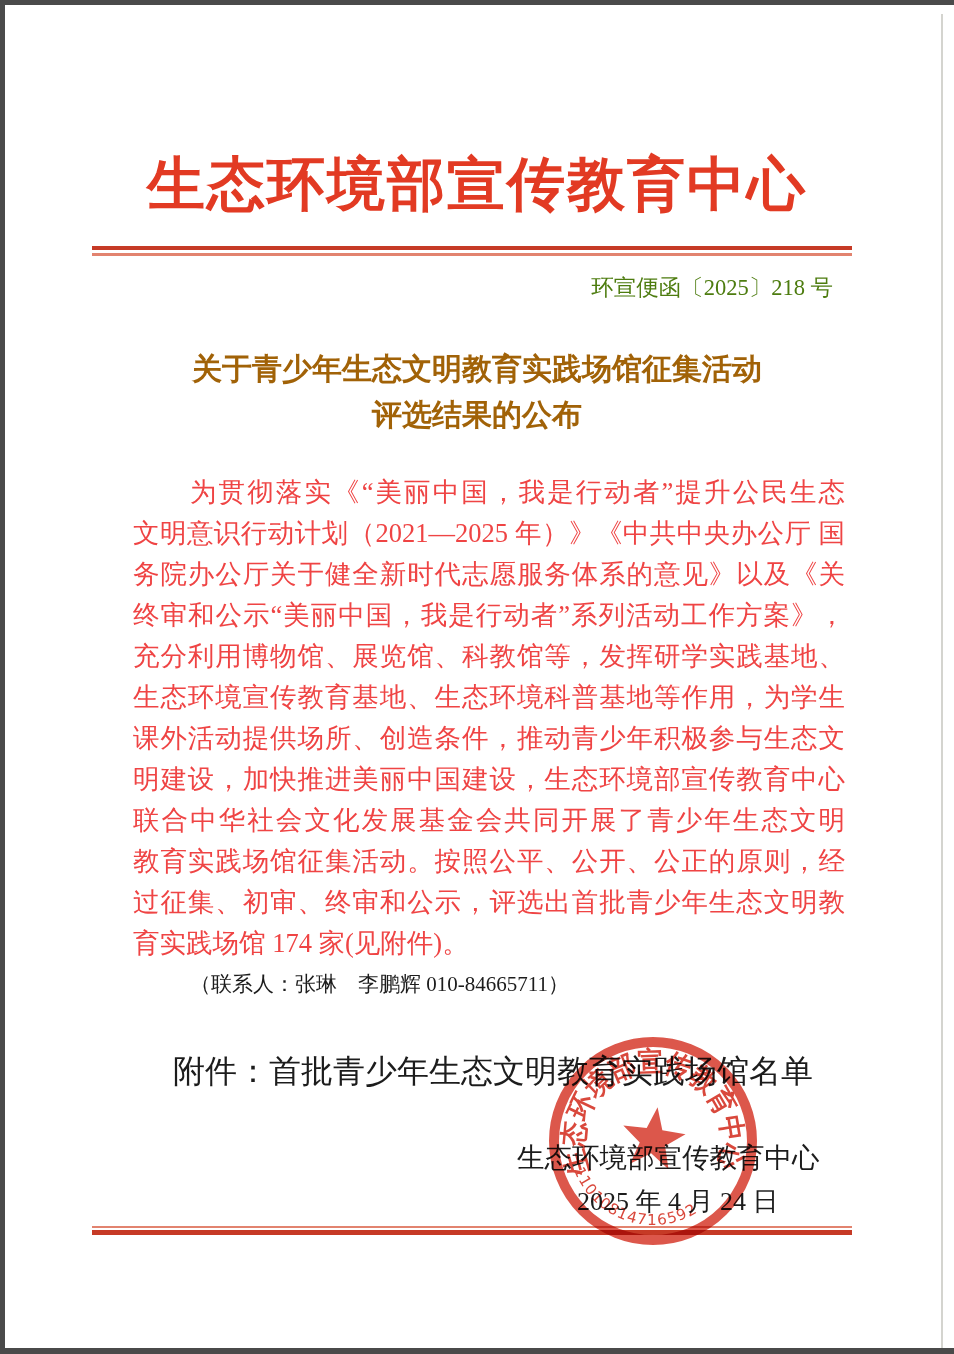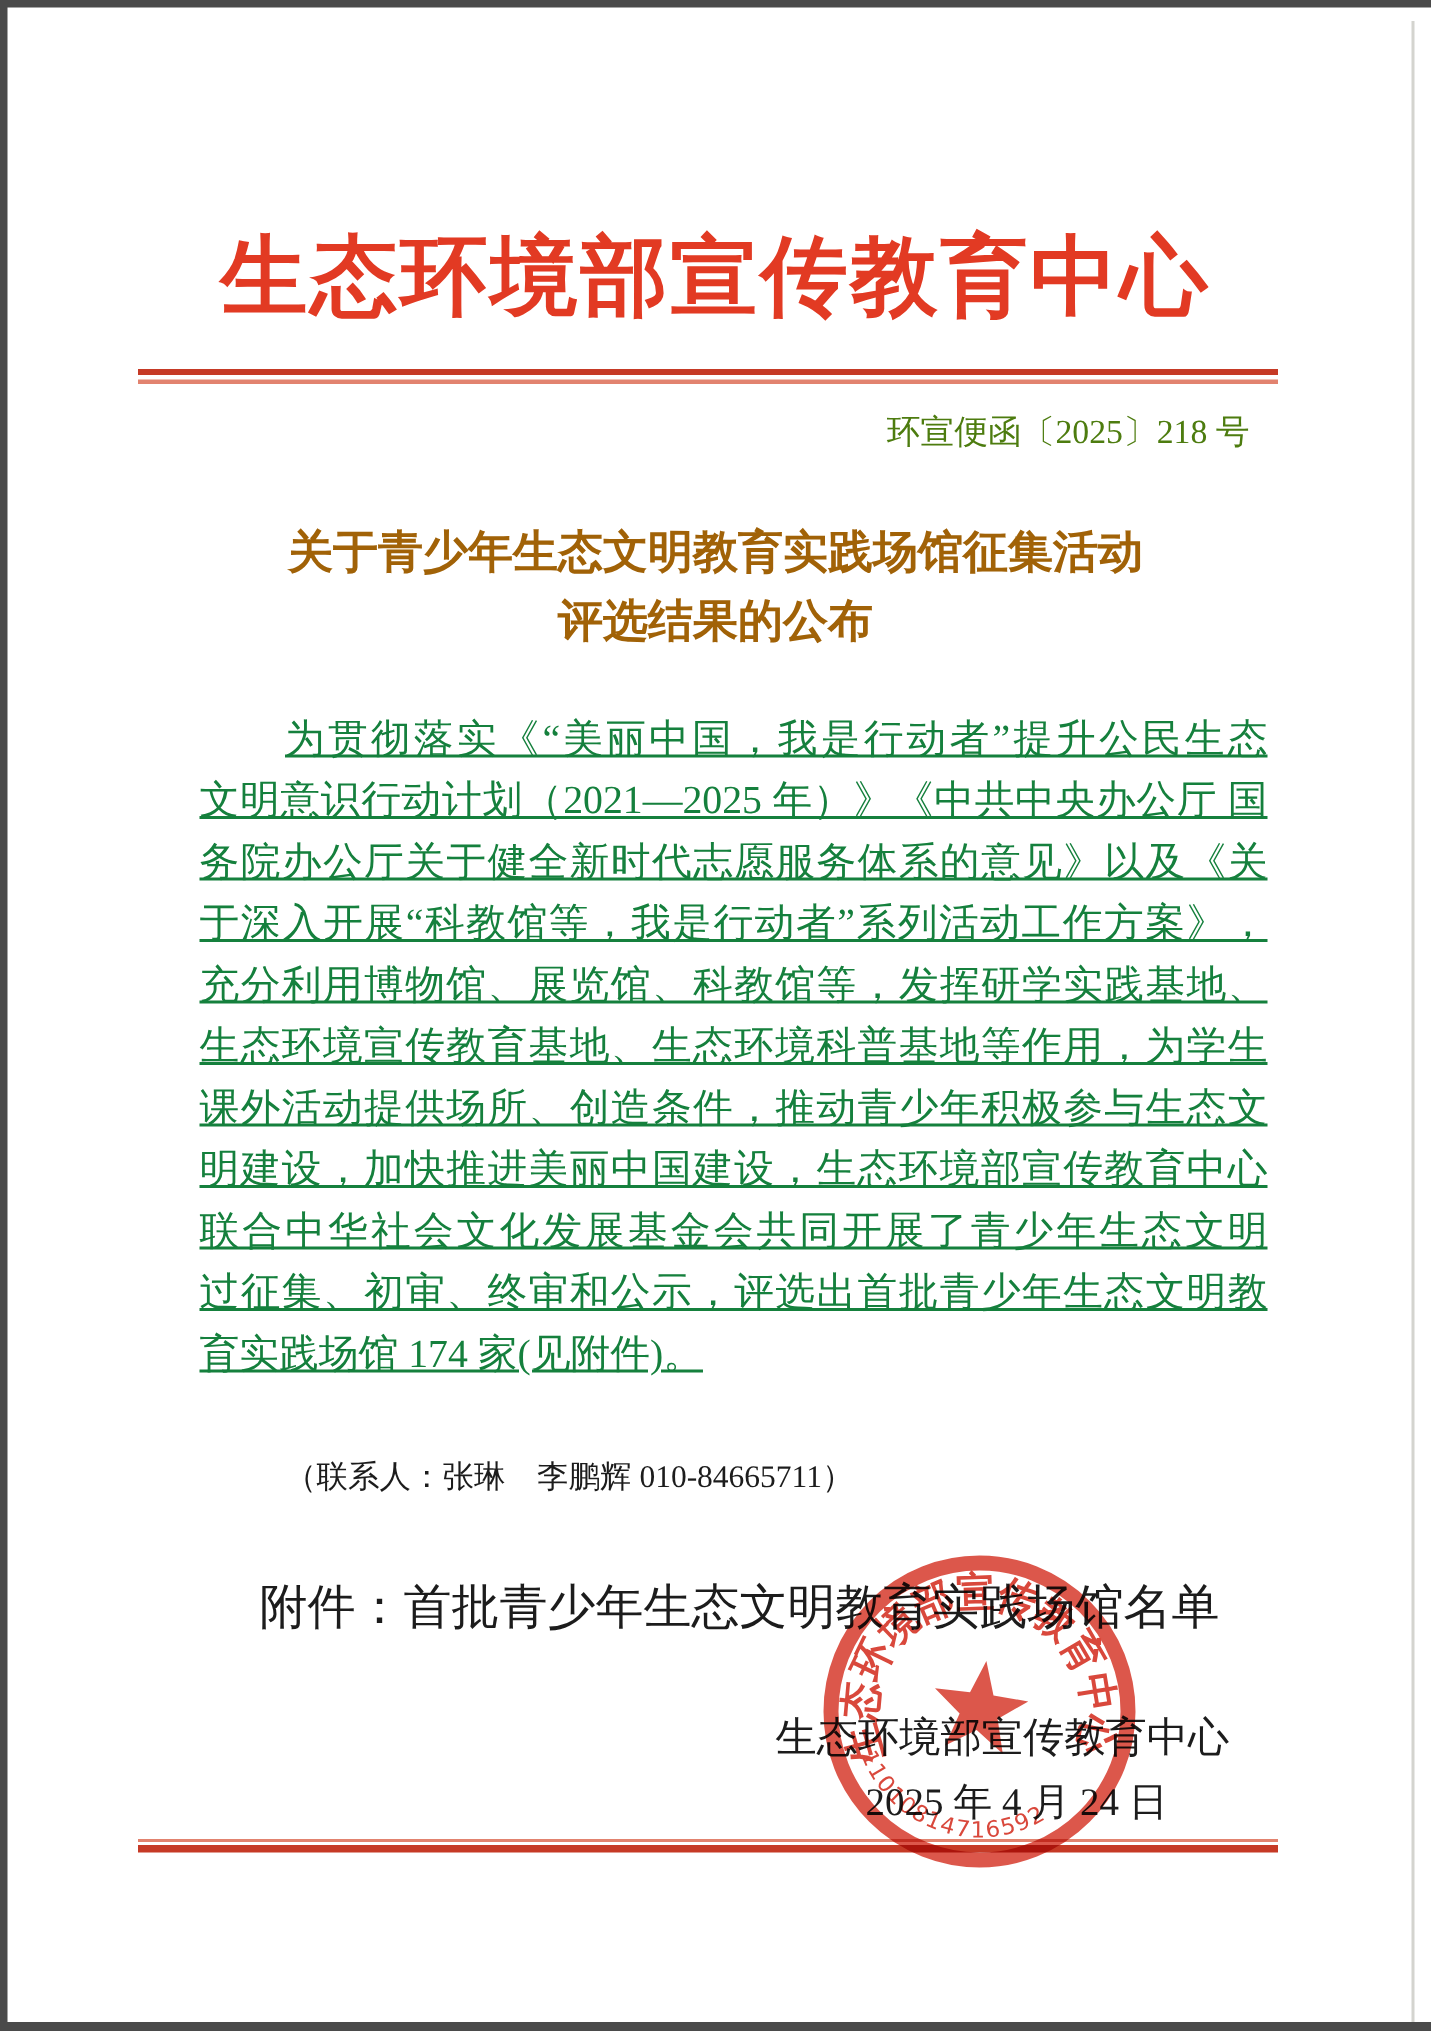--- a/index.html
+++ b/index.html
@@ -22,21 +22,21 @@
   .rule-top-thin{position:absolute;left:92px;top:253px;width:760px;height:3px;background:#e2836f;}
 
   .doc-number{
     position:absolute;top:272px;right:121px;font-size:22.5px;color:#4d7c0f;white-space:nowrap;
   }
 
   .doc-title{position:absolute;left:0;top:346px;width:954px;text-align:center;
     font-size:30px;font-weight:700;line-height:46px;color:#a16207;}
 
   .body-block{position:absolute;left:133px;top:472px;width:712px;
-    font-size:26.5px;color:#15803d;text-decoration:underline;}
+    font-size:26.5px;color:#ef4444;}
   .bline{height:41px;line-height:41px;text-align:justify;text-align-last:justify;white-space:nowrap;}
   .bline.first{text-indent:57px;}
   .bline.last{text-align-last:left;white-space:normal;}
   .contact-line{position:absolute;left:133px;top:964px;width:712px;height:41px;line-height:41px;
     font-size:21px;text-indent:57px;color:#1c1c1c;white-space:nowrap;}
 
   .attachment-line{position:absolute;left:133px;top:1051px;width:760px;height:41px;line-height:41px;
     font-size:32px;text-indent:40px;color:#1c1c1c;white-space:nowrap;}
 
   .signature-org{position:absolute;left:517px;top:1140px;font-size:27.5px;color:#1c1c1c;white-space:nowrap;}
@@ -66,26 +66,27 @@
 
 <div class="doc-title">
   <div>关于青少年生态文明教育实践场馆征集活动</div>
   <div>评选结果的公布</div>
 </div>
 
 <div class="body-block">
   <div class="bline first">为贯彻落实《“美丽中国，我是行动者”提升公民生态</div>
   <div class="bline">文明意识行动计划（2021—2025 年）》《中共中央办公厅 国</div>
   <div class="bline">务院办公厅关于健全新时代志愿服务体系的意见》以及《关</div>
-  <div class="bline">于深入开展“科教馆等，我是行动者”系列活动工作方案》，</div>
+  <div class="bline">终审和公示“美丽中国，我是行动者”系列活动工作方案》，</div>
   <div class="bline">充分利用博物馆、展览馆、科教馆等，发挥研学实践基地、</div>
   <div class="bline">生态环境宣传教育基地、生态环境科普基地等作用，为学生</div>
   <div class="bline">课外活动提供场所、创造条件，推动青少年积极参与生态文</div>
   <div class="bline">明建设，加快推进美丽中国建设，生态环境部宣传教育中心</div>
   <div class="bline">联合中华社会文化发展基金会共同开展了青少年生态文明</div>
+  <div class="bline">教育实践场馆征集活动。按照公平、公开、公正的原则，经</div>
   <div class="bline">过征集、初审、终审和公示，评选出首批青少年生态文明教</div>
   <div class="bline last">育实践场馆 174 家(见附件)。</div>
 </div>
 
 <div class="contact-line">（联系人：张琳　李鹏辉 010-84665711）</div>
 
 <div class="attachment-line">附件：首批青少年生态文明教育实践场馆名单</div>
 
 <div class="signature-org">生态环境部宣传教育中心</div>
 <div class="signature-date">2025 年 4 月 24 日</div>

